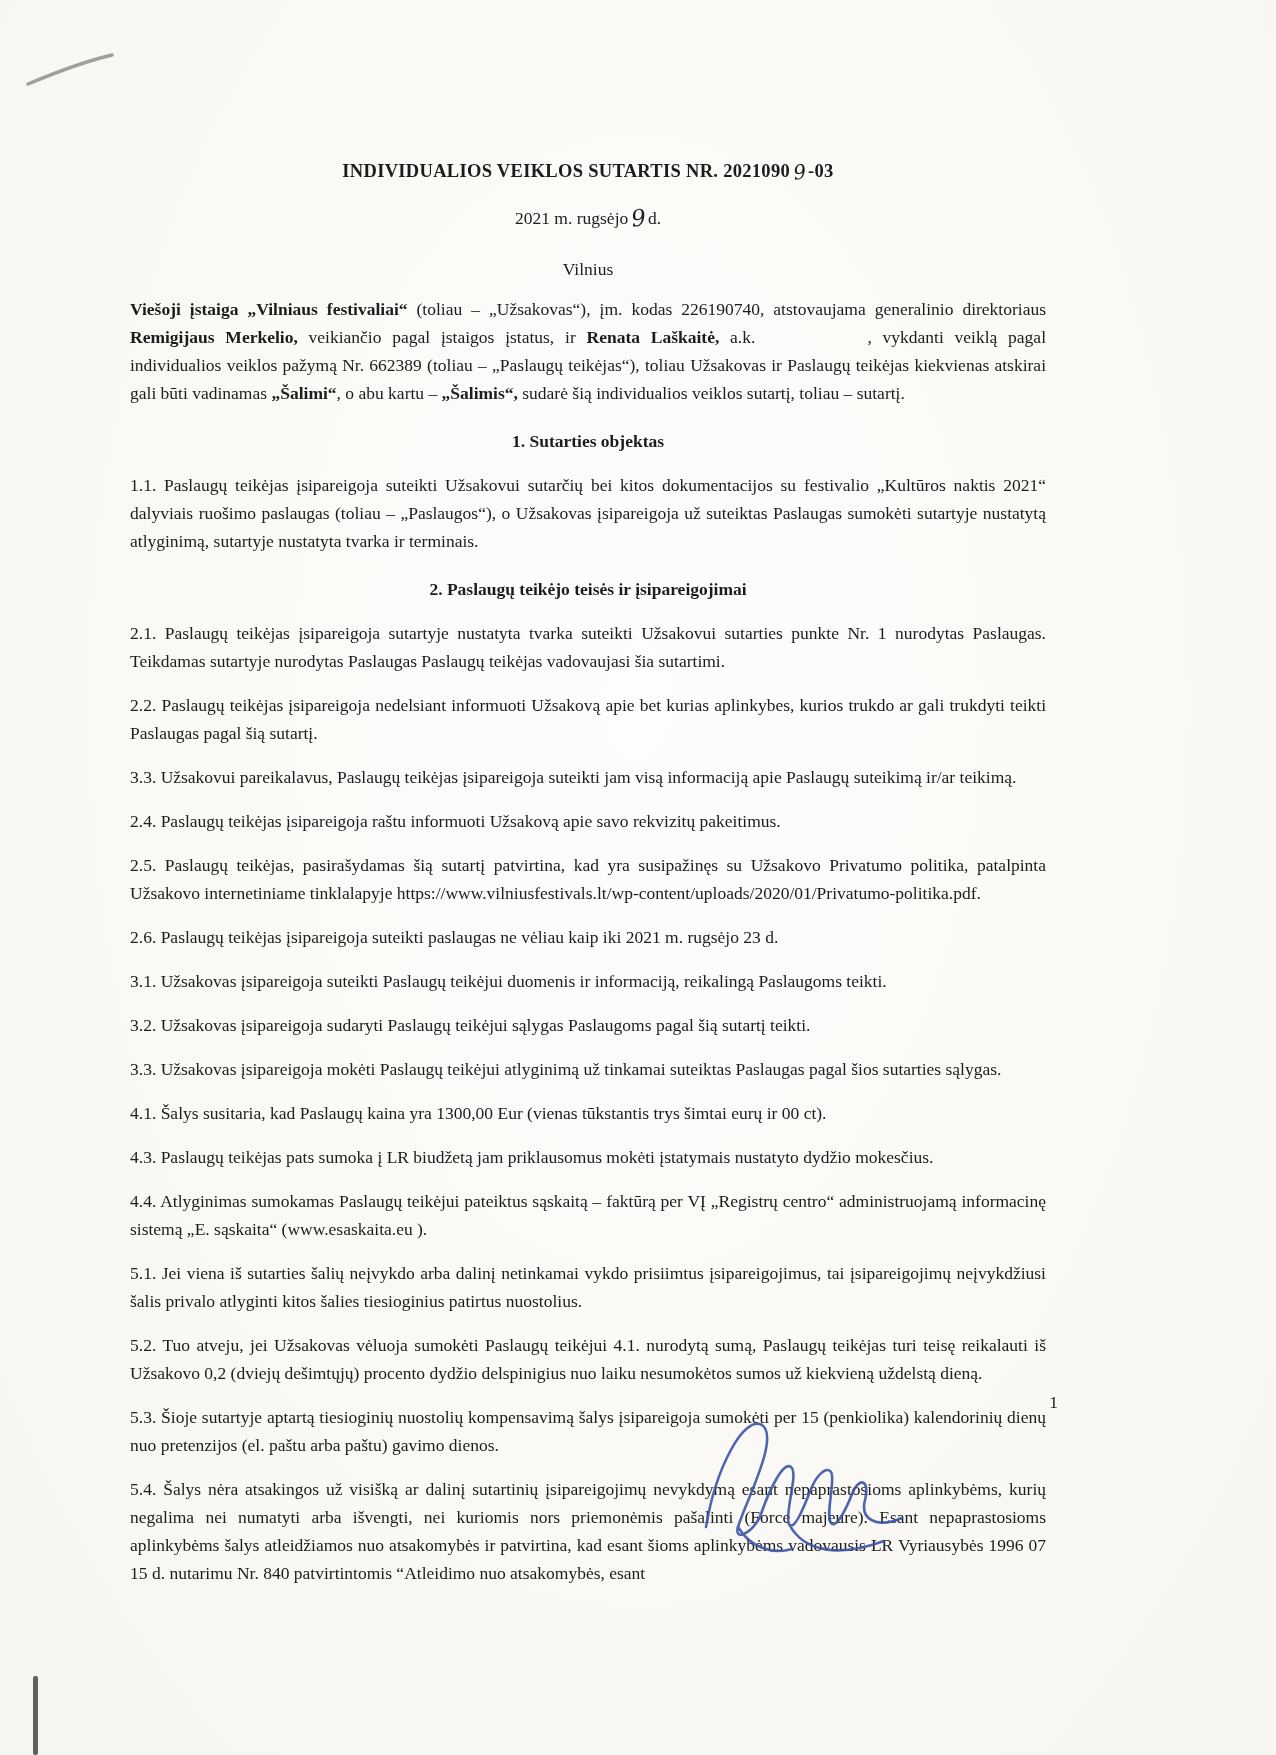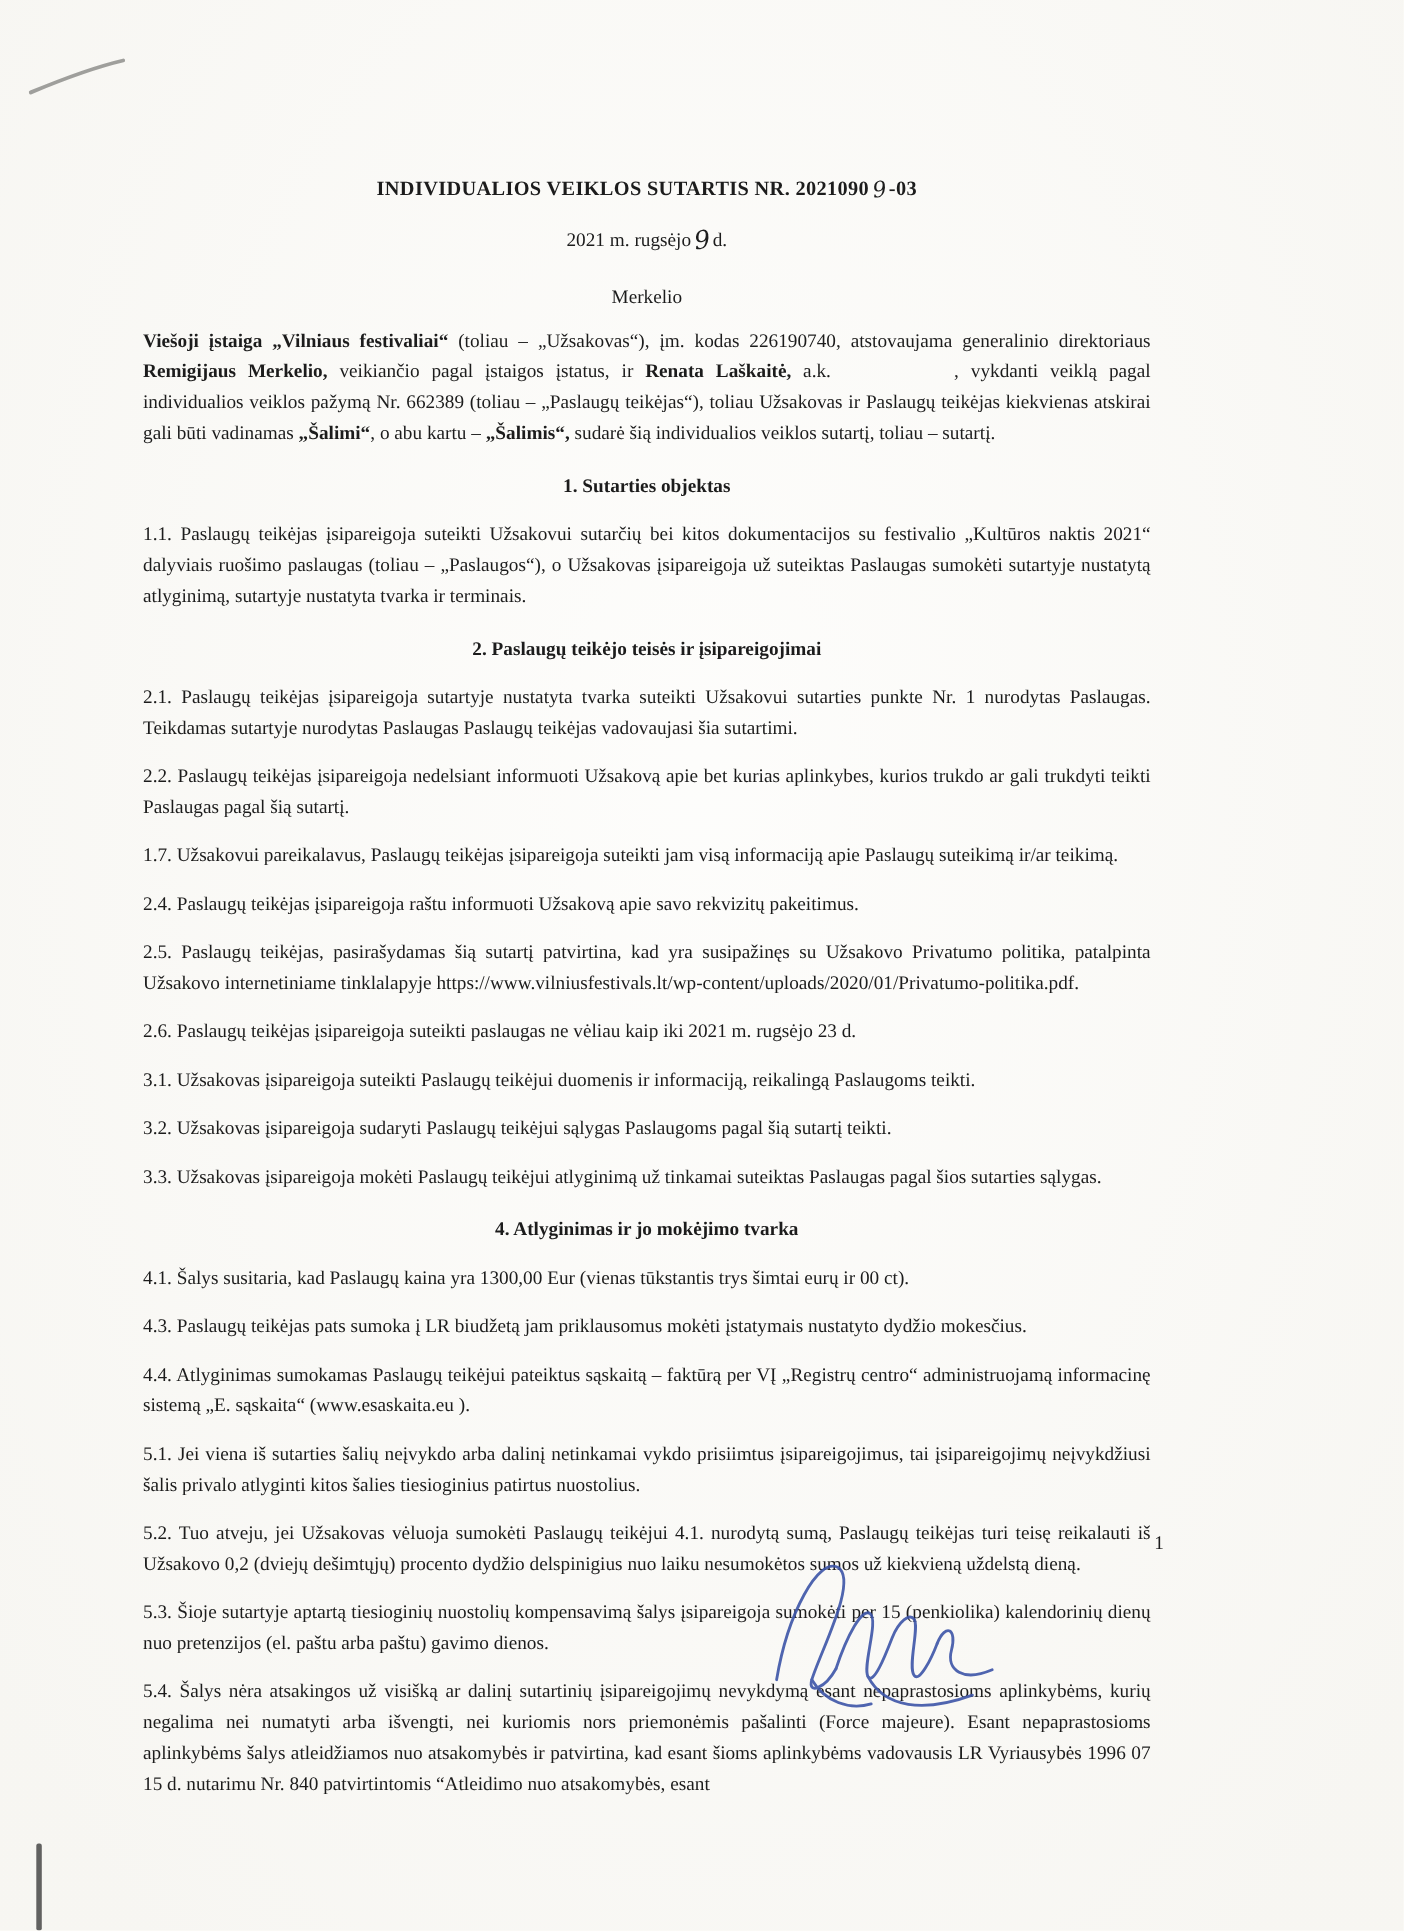--- a/index.html
+++ b/index.html
@@ -88,38 +88,37 @@
   <svg class="pen-stroke-top" viewBox="0 0 92 40">
     <path d="M4 34 C 28 24, 58 12, 88 5" fill="none" stroke="#8f8f8c" stroke-width="3.5" stroke-linecap="round" opacity="0.85"></path>
   </svg>
 
   <div class="content">
 
     <p class="title-line"><span>INDIVIDUALIOS VEIKLOS SUTARTIS NR. 2021090</span><span class="hand hand-title">9</span><span>-03</span></p>
 
     <p class="date-line"><span>2021 m. rugsėjo</span><span class="hand hand-date">9</span><span>d.</span></p>
 
-    <p class="city-line">Merkelio</p>
+    <p class="city-line">Vilnius</p>
 
     <p class="para intro"><span class="b">Viešoji įstaiga „Vilniaus festivaliai“</span><span> (toliau – „Užsakovas“), įm. kodas 226190740, atstovaujama generalinio direktoriaus </span><span class="b">Remigijaus Merkelio,</span><span> veikiančio pagal įstaigos įstatus, ir </span><span class="b">Renata Laškaitė,</span><span> a.k.</span><span class="gap"></span><span>, vykdanti veiklą pagal individualios veiklos pažymą Nr. 662389 (toliau – „Paslaugų teikėjas“), toliau Užsakovas ir Paslaugų teikėjas kiekvienas atskirai gali būti vadinamas </span><span class="b">„Šalimi“</span><span>, o abu kartu – </span><span class="b">„Šalimis“,</span><span> sudarė šią individualios veiklos sutartį, toliau – sutartį.</span></p>
 
     <div>
         <p class="sec-heading">1. Sutarties objektas</p>
         <p class="para"><span>1.1. Paslaugų teikėjas įsipareigoja suteikti Užsakovui sutarčių bei kitos dokumentacijos su festivalio „Kultūros naktis 2021“ dalyviais ruošimo paslaugas (toliau – „Paslaugos“), o Užsakovas įsipareigoja už suteiktas Paslaugas sumokėti sutartyje nustatytą atlyginimą, sutartyje nustatyta tvarka ir terminais.</span></p>
         <p class="sec-heading">2. Paslaugų teikėjo teisės ir įsipareigojimai</p>
         <p class="para"><span>2.1. Paslaugų teikėjas įsipareigoja sutartyje nustatyta tvarka suteikti Užsakovui sutarties punkte Nr. 1 nurodytas Paslaugas. Teikdamas sutartyje nurodytas Paslaugas Paslaugų teikėjas vadovaujasi šia sutartimi.</span></p>
         <p class="para"><span>2.2. Paslaugų teikėjas įsipareigoja nedelsiant informuoti Užsakovą apie bet kurias aplinkybes, kurios trukdo ar gali trukdyti teikti Paslaugas pagal šią sutartį.</span></p>
-        <p class="para"><span>1.7. Užsakovui pareikalavus, Paslaugų teikėjas įsipareigoja suteikti jam visą informaciją apie Paslaugų suteikimą ir/ar teikimą.</span></p>
+        <p class="para"><span>3.3. Užsakovui pareikalavus, Paslaugų teikėjas įsipareigoja suteikti jam visą informaciją apie Paslaugų suteikimą ir/ar teikimą.</span></p>
         <p class="para"><span>2.4. Paslaugų teikėjas įsipareigoja raštu informuoti Užsakovą apie savo rekvizitų pakeitimus.</span></p>
         <p class="para"><span>2.5. Paslaugų teikėjas, pasirašydamas šią sutartį patvirtina, kad yra susipažinęs su Užsakovo Privatumo politika, patalpinta Užsakovo internetiniame tinklalapyje </span><span class="u">https://www.vilniusfestivals.lt/wp-content/uploads/2020/01/Privatumo-politika.pdf.</span></p>
         <p class="para"><span>2.6. Paslaugų teikėjas įsipareigoja suteikti paslaugas ne vėliau kaip iki 2021 m. rugsėjo 23 d.</span></p>
         <p class="para"><span>3.1. Užsakovas įsipareigoja suteikti Paslaugų teikėjui duomenis ir informaciją, reikalingą Paslaugoms teikti.</span></p>
         <p class="para"><span>3.2. Užsakovas įsipareigoja sudaryti Paslaugų teikėjui sąlygas Paslaugoms pagal šią sutartį teikti.</span></p>
         <p class="para"><span>3.3. Užsakovas įsipareigoja mokėti Paslaugų teikėjui atlyginimą už tinkamai suteiktas Paslaugas pagal šios sutarties sąlygas.</span></p>
-        <p class="sec-heading">4. Atlyginimas ir jo mokėjimo tvarka</p>
         <p class="para"><span>4.1. Šalys susitaria, kad Paslaugų kaina yra 1300,00 Eur (vienas tūkstantis trys šimtai eurų ir 00 ct).</span></p>
         <p class="para"><span>4.3. Paslaugų teikėjas pats sumoka į LR biudžetą jam priklausomus mokėti įstatymais nustatyto dydžio mokesčius.</span></p>
         <p class="para"><span>4.4. Atlyginimas sumokamas Paslaugų teikėjui pateiktus sąskaitą – faktūrą  per VĮ „Registrų centro“ administruojamą informacinę sistemą „E. sąskaita“ (</span><span class="u">www.esaskaita.eu</span><span> ).</span></p>
         <p class="para"><span>5.1. Jei viena iš sutarties šalių neįvykdo arba dalinį netinkamai vykdo prisiimtus įsipareigojimus, tai įsipareigojimų neįvykdžiusi šalis privalo atlyginti kitos šalies tiesioginius patirtus nuostolius.</span></p>
         <p class="para"><span>5.2. Tuo atveju, jei Užsakovas vėluoja sumokėti Paslaugų teikėjui 4.1. nurodytą sumą, Paslaugų teikėjas turi teisę reikalauti iš Užsakovo 0,2 (dviejų dešimtųjų) procento dydžio delspinigius nuo laiku nesumokėtos sumos už kiekvieną uždelstą dieną.</span></p>
         <p class="para"><span>5.3. Šioje sutartyje aptartą tiesioginių nuostolių kompensavimą šalys įsipareigoja sumokėti per 15 (penkiolika) kalendorinių dienų nuo pretenzijos (el. paštu arba paštu) gavimo dienos.</span></p>
         <p class="para"><span>5.4. Šalys nėra atsakingos už visišką ar dalinį sutartinių įsipareigojimų nevykdymą esant nepaprastosioms aplinkybėms, kurių negalima nei numatyti arba išvengti, nei kuriomis nors priemonėmis pašalinti (Force majeure). Esant nepaprastosioms aplinkybėms šalys atleidžiamos nuo atsakomybės ir patvirtina, kad esant šioms aplinkybėms vadovausis LR Vyriausybės 1996 07 15 d. nutarimu Nr. 840 patvirtintomis “Atleidimo nuo atsakomybės, esant</span></p>
       </div>
 
   </div>

